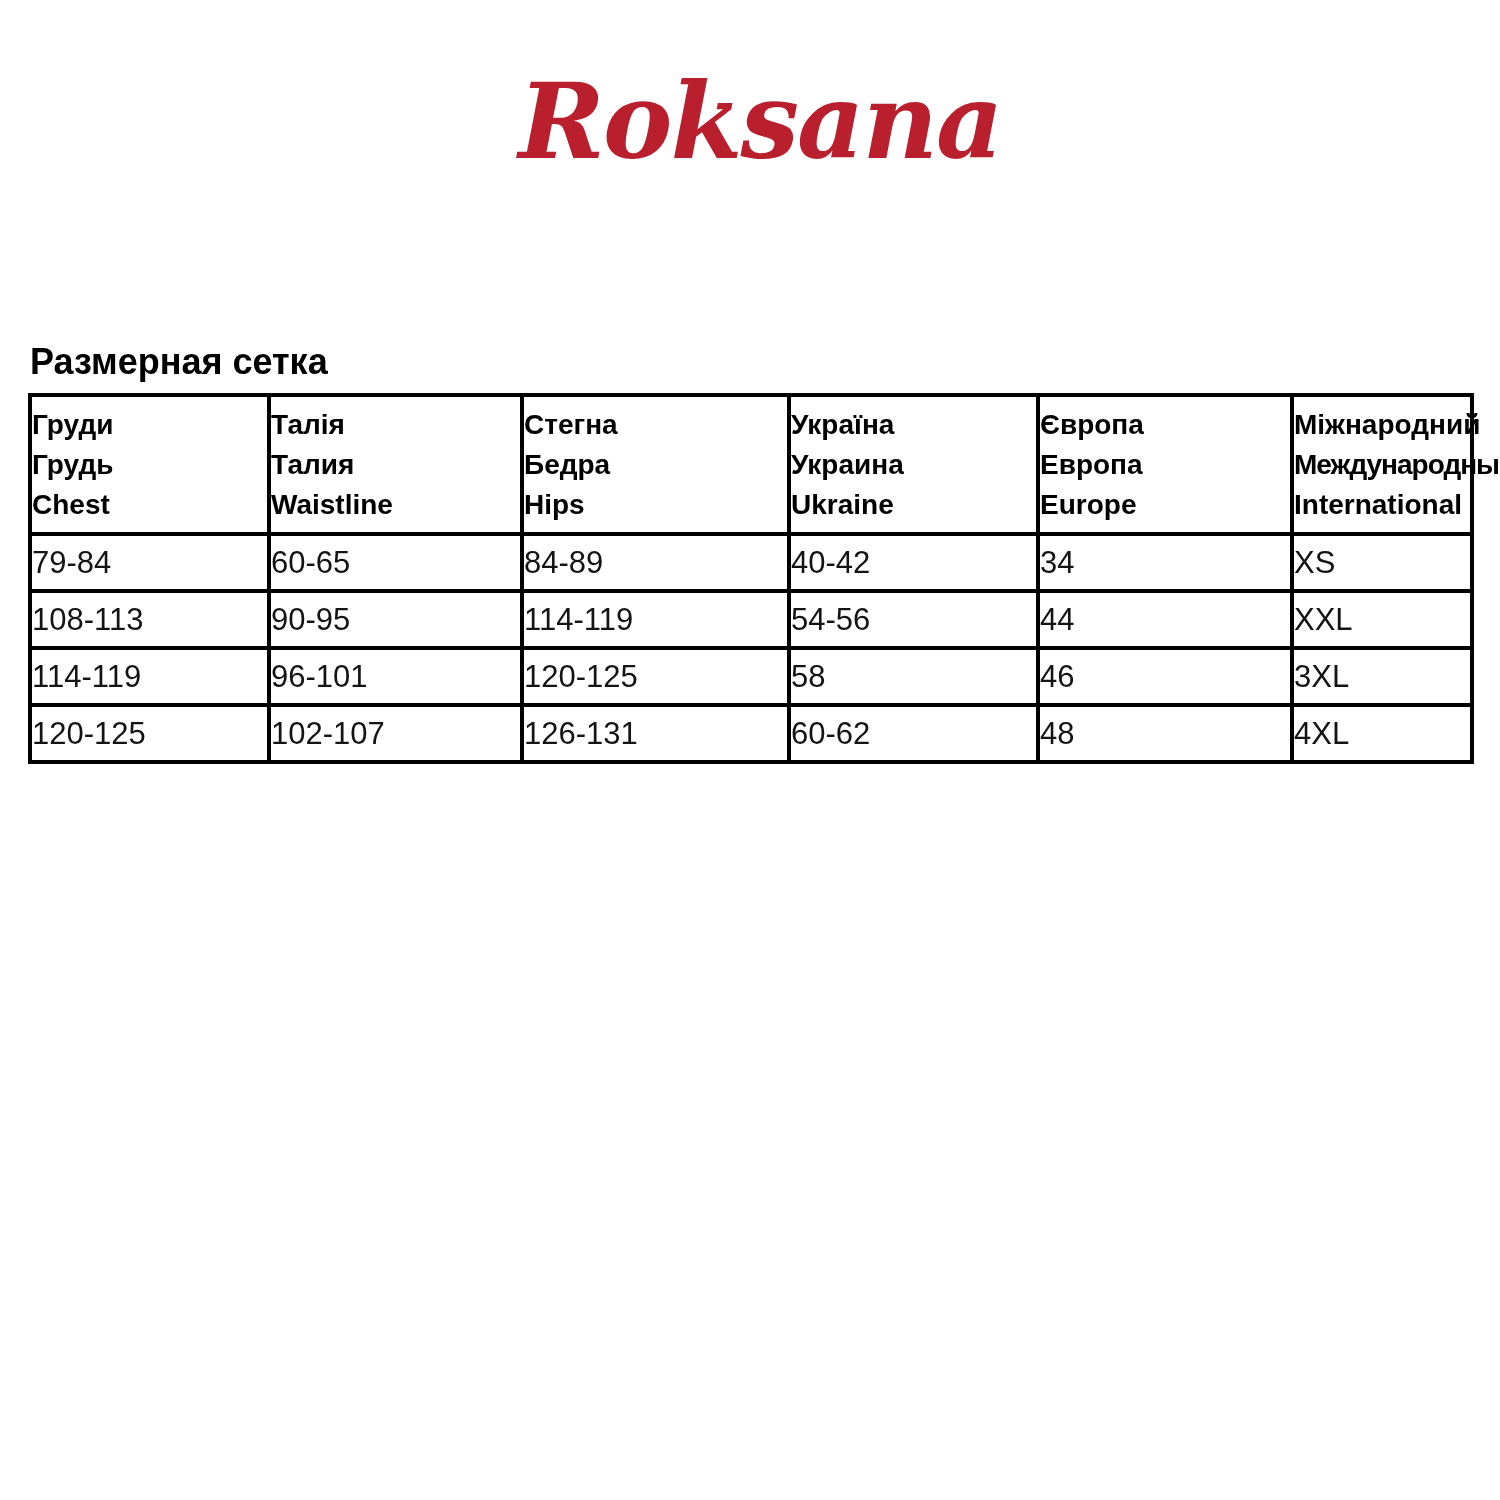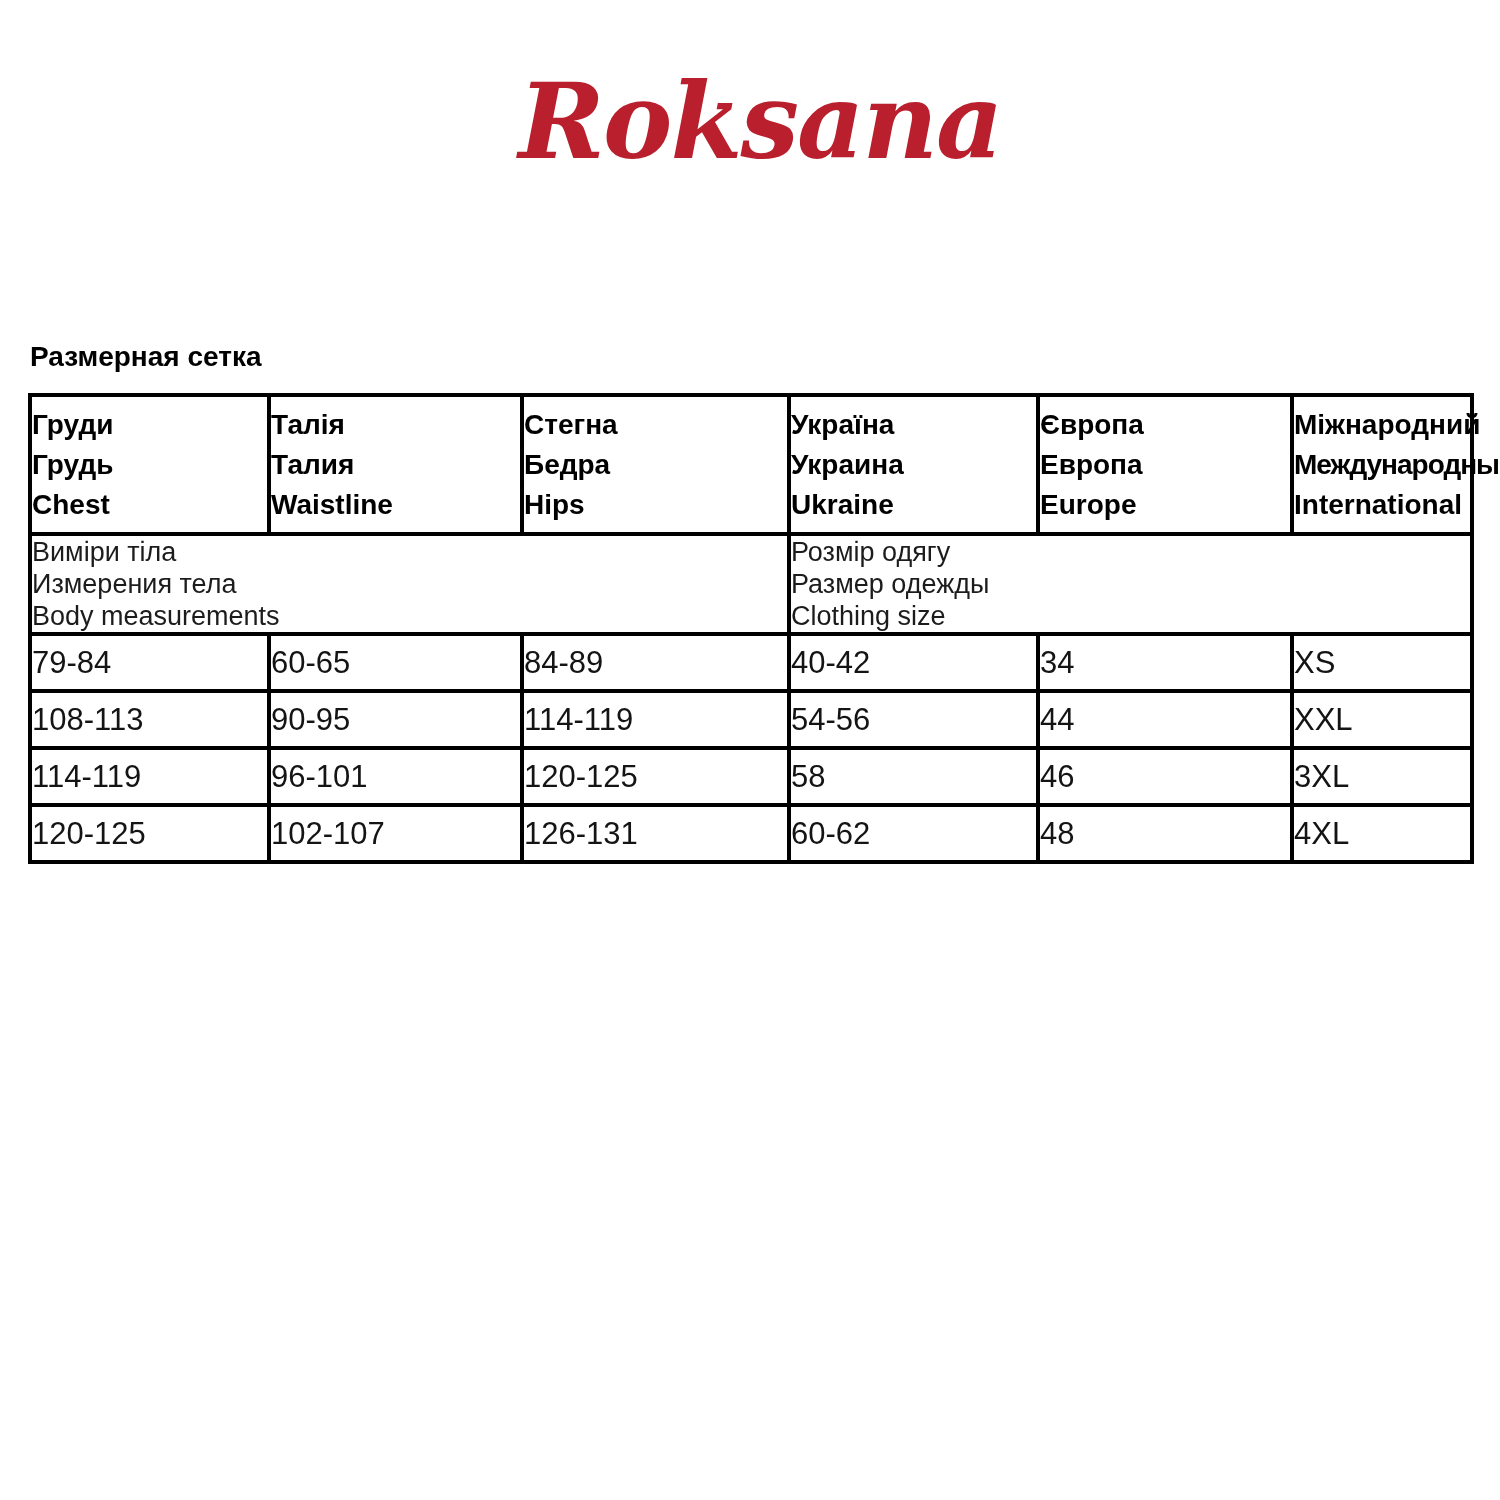--- a/index.html
+++ b/index.html
@@ -26,21 +26,21 @@
     font-weight:bold;
     font-size:104px;
     line-height:160px;
     color:var(--brand);
     letter-spacing:-2px;
     padding-left:20px;
   }
   .page-title {
     position:absolute;
     left:30px; top:341px;
-    font-size:28px;
+    font-size:36px;
     font-weight:bold;
     color:var(--ink);
     letter-spacing:0px;
   }
   .watermark {
     position:absolute;
     left:248px; top:694px;
     font-size:92px;
     line-height:1.1;
     color:var(--wm);
@@ -132,32 +132,20 @@
           <span class="hdr-line">Європа</span>
           <span class="hdr-line">Европа</span>
           <span class="hdr-line">Europe</span>
         </th>
         <th class="col-hdr">
           <span class="hdr-line">Міжнародний</span>
           <span class="hdr-line" style="letter-spacing:-1px">Международный</span>
           <span class="hdr-line">International</span>
         </th>
       </tr>
-      <tr>
-        <td class="grp" colspan="3">
-          <span class="grp-line">Виміри тіла</span>
-          <span class="grp-line">Измерения тела</span>
-          <span class="grp-line">Body measurements</span>
-        </td>
-        <td class="grp" colspan="3">
-          <span class="grp-line">Розмір одягу</span>
-          <span class="grp-line">Размер одежды</span>
-          <span class="grp-line">Clothing size</span>
-        </td>
-      </tr>
     </thead>
     <tbody>
       <tr>
         <td class="data">79-84</td>
         <td class="data">60-65</td>
         <td class="data">84-89</td>
         <td class="data">40-42</td>
         <td class="data">34</td>
         <td class="data">XS</td>
       </tr>

